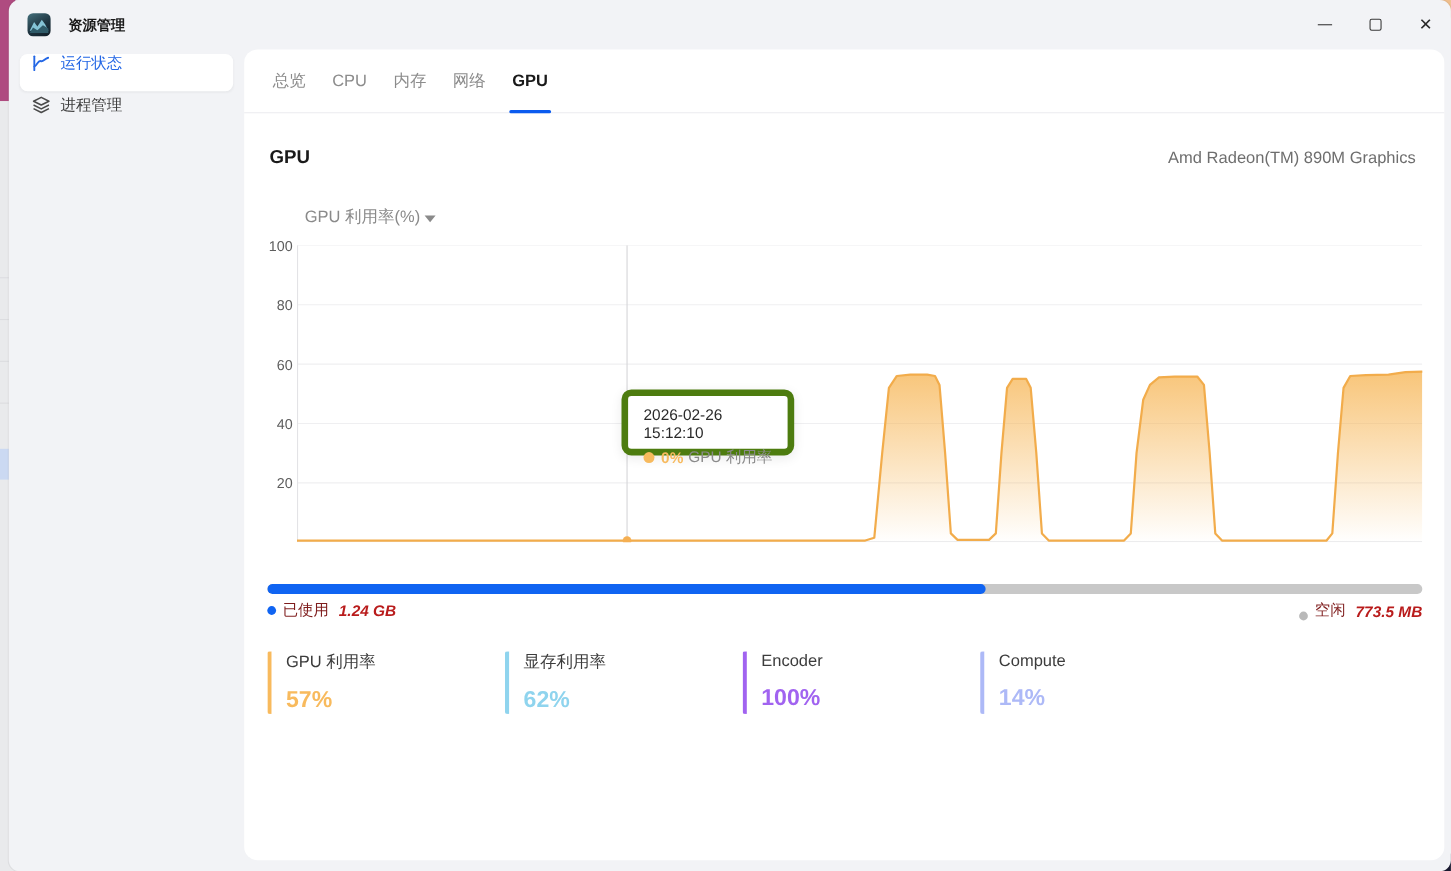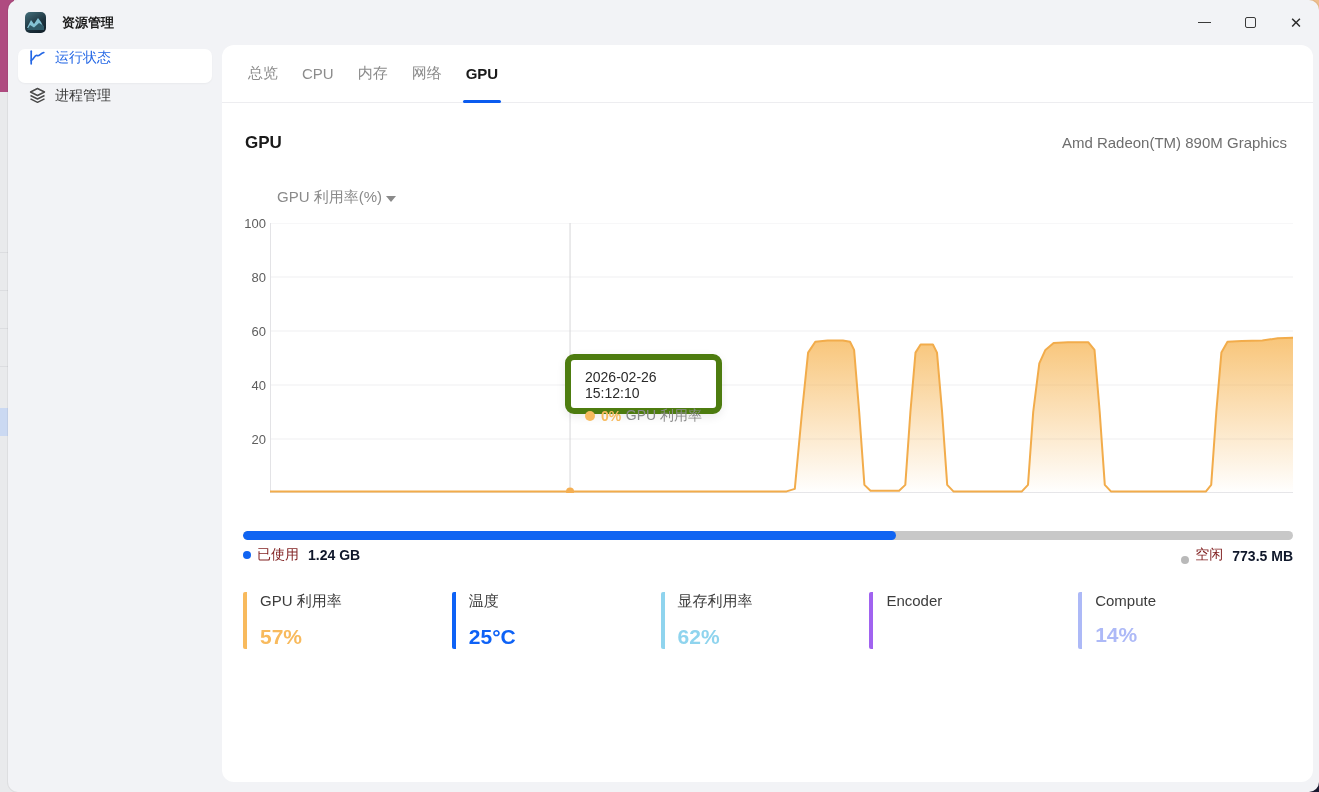--- a/index.html
+++ b/index.html
@@ -79,21 +79,21 @@
   
   .membar { position:absolute; left:21px; top:428px; width:1050px; height:9px; border-radius:5px;
     background:#C8C8C8; overflow:hidden; }
   .membar-used { height:100%; background:#1064F2; border-radius:5px; }
   .mem-legend { position:absolute; left:21px; top:443px; width:1050px; display:flex; align-items:center;
     font-size:14px; }
   .dot8 { width:8px; height:8px; border-radius:50%; margin-right:6px; }
   .dot-used { background:#1064F2; }
   .dot-free { background:#B9B9B9; }
   .leg-label { color:#7f1d1d; margin-right:9px; }
-  .leg-val { color:#0f172a; font-weight:bold; }
+  .leg-val { color:#b91c1c; font-weight:bold;font-style:italic; }
   .leg-right { margin-left:auto; display:flex; align-items:flex-end; }
 
   
   .stats { position:absolute; left:21px; top:489px; right:26px; display:flex; }
   .stat { width:216px; border-left:4px solid #CCC; border-radius:2px; padding-left:13px; }
   .stat-label { font-size:15px; color:#3C3C3C; }
   .stat-value { font-size:21px; font-weight:bold; margin-top:14px; }
 </style>
 </head>
 <body>
@@ -227,30 +227,27 @@
           <span class="leg-label">空闲</span>
           <span class="leg-val">773.5 MB</span>
         </span>
       </div>
 
       <div class="stats">
         <div class="stat" style="border-left-color: rgb(248, 186, 93);">
           <div class="stat-label">GPU 利用率</div>
           <div class="stat-value" style="color: rgb(248, 186, 93);">57%</div>
         </div>
-        <div class="stat" style="border-left-color: rgb(14, 98, 246);">
-          <div class="stat-label">温度</div>
-          <div class="stat-value" style="color: rgb(14, 98, 246);">25°C</div>
-        </div>
         <div class="stat" style="border-left-color: rgb(143, 212, 238);">
           <div class="stat-label">显存利用率</div>
           <div class="stat-value" style="color: rgb(143, 212, 238);">62%</div>
         </div>
         <div class="stat" style="border-left-color: rgb(161, 99, 240);">
           <div class="stat-label">Encoder</div>
+          <div class="stat-value" style="color: rgb(161, 99, 240);">100%</div>
         </div>
         <div class="stat" style="border-left-color: rgb(173, 185, 247);">
           <div class="stat-label">Compute</div>
           <div class="stat-value" style="color: rgb(173, 185, 247);">14%</div>
         </div>
       </div>
 
     </div>
   </div>
 </div>

